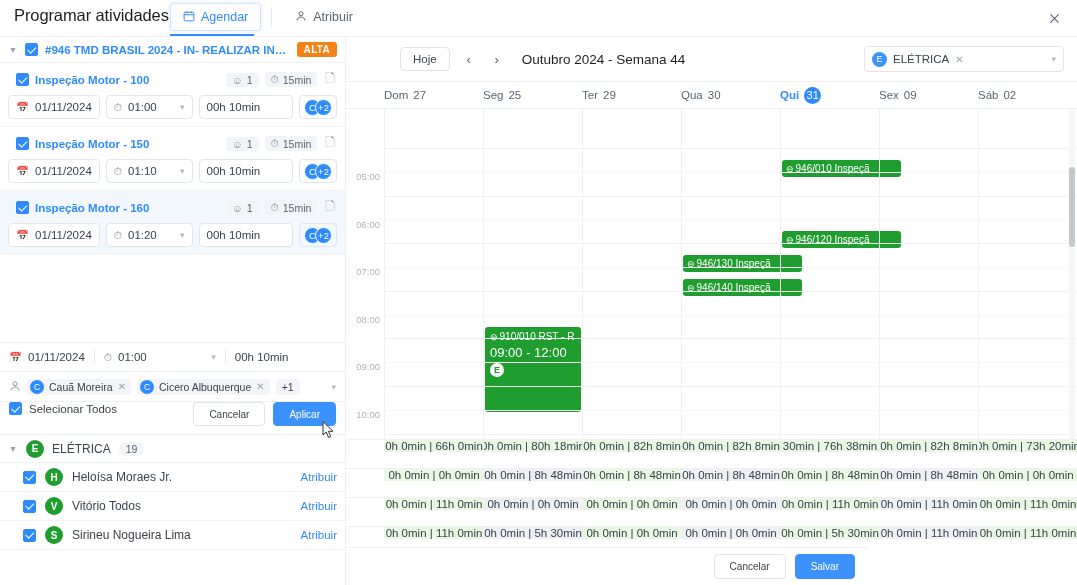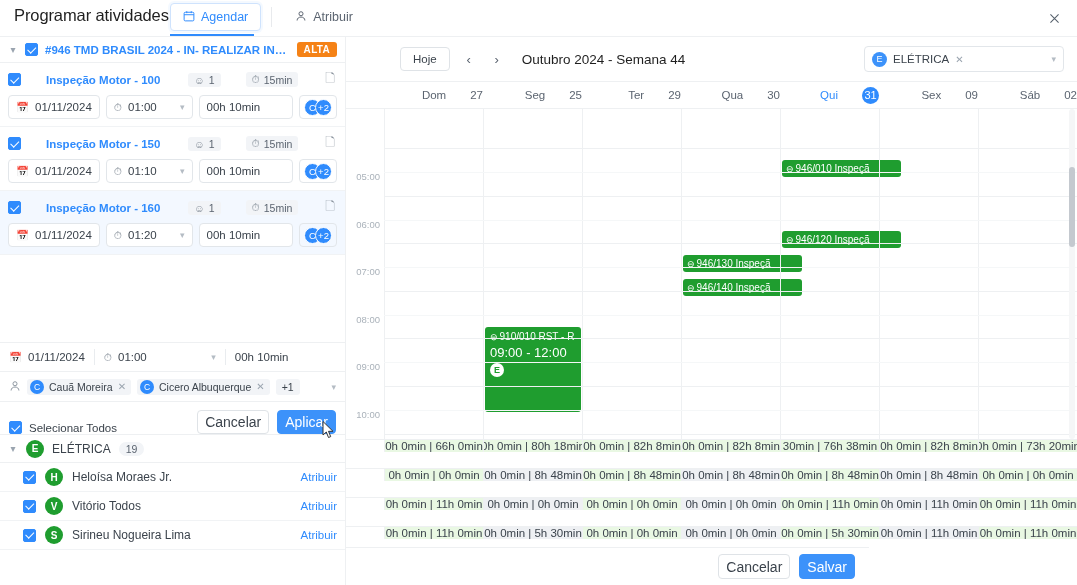--- a/index.html
+++ b/index.html
@@ -38,21 +38,21 @@
   .chk.on{ background:#2f8bfd; border-color:#2f8bfd; }
   .chk.on:after{ content:""; width:3.5px; height:7px; border:solid #fff; border-width:0 1.6px 1.6px 0;
                  transform:rotate(45deg) translate(-.5px,-1px); }
   .grp-title{ font-size:11.5px; color:#2f8bfd; font-weight:bold; white-space:nowrap;
               overflow:hidden; text-overflow:ellipsis; flex:1; }
   .badge-alta{ background:#f58216; color:#fff; font-size:10px; font-weight:bold;
                border-radius:3px; padding:2px 7px; letter-spacing:.3px; }
 
   .task{ border-bottom:1px solid #f1f3f5; }
   .task.sel{ background:#f3f8ff; }
-  .task-row1{ display:flex; align-items:center; gap:25px; padding:6px 8px 2px 8px; }
+  .task-row1{ display:flex; align-items:center; gap:6px; padding:6px 8px 2px 16px; }
   .task-name{ font-size:11.5px; color:#2f8bfd; font-weight:bold; flex:1; }
   .pill{ display:inline-flex; align-items:center; gap:4px; background:#f2f4f7; border-radius:3px;
          padding:1px 6px; font-size:10.5px; color:#5b6470; }
   .ico{ color:#8b949e; font-size:10.5px; }
   .copy-ico{ color:#8b949e; font-size:12px; cursor:pointer; padding:0 2px; }
 
   .task-row2{ display:flex; align-items:center; gap:6px; padding:3px 8px 7px 8px; }
   .fld{ display:flex; align-items:center; gap:6px; height:24px; border:1px solid #e2e6ea;
         border-radius:4px; background:#fff; padding:0 7px; font-size:11.5px; color:#3b434c; }
   .fld.date{ width:95px; }
@@ -72,24 +72,24 @@
   .ed-cell{ display:flex; align-items:center; gap:6px; padding:0 9px; font-size:11.5px; color:#3b434c;
             height:100%; }
   .ed-sep{ width:1px; height:16px; background:#e9ecef; }
   .tagrow{ display:flex; align-items:center; gap:6px; height:30px; padding:0 9px;
            border-bottom:1px solid #eef0f2; }
   .tag{ display:inline-flex; align-items:center; gap:5px; background:#f2f4f7; border-radius:3px;
         padding:1px 5px 1px 3px; font-size:10.5px; color:#3b434c; }
   .tag .av{ width:14px; height:14px; font-size:8.5px; border:none; }
   .tag .x{ color:#9aa4af; font-size:10px; cursor:pointer; }
   .tagplus{ background:#f2f4f7; border-radius:3px; padding:2px 6px; font-size:10.5px; color:#3b434c; }
-  .actions{ display:flex; align-items:flex-end; gap:8px; height:33px; padding:0 9px;
+  .actions{ display:flex; align-items:flex-start; gap:8px; height:33px; padding:0 9px;
             border-bottom:1px solid #eef0f2; }
   .sel-all{ display:flex; align-items:center; gap:7px; font-size:11.5px; color:#3b434c; flex:1; }
-  .btn{ height:24px; padding:0 7px; border-radius:4px; font-size:14px; cursor:pointer;
+  .btn{ height:24px; padding:0 15px; border-radius:4px; font-size:10px; cursor:pointer;
         display:inline-flex; align-items:center; justify-content:center; }
   .btn.ghost{ border:1px solid #dfe3e7; background:#fff; color:#3b434c; }
   .btn.primary{ background:#3c92fa; color:#fff; border:1px solid #3c92fa; }
 
   
   .teamhead{ display:flex; align-items:center; gap:8px; height:28px; padding:0 8px;
              border-bottom:1px solid #eef0f2; }
   .avg{ width:18px; height:18px; border-radius:50%; background:#1f9d2f; color:#fff; font-size:10px;
         display:flex; align-items:center; justify-content:center; flex:none; font-weight:bold;}
   .teamname{ font-size:12px; color:#3b434c; }
@@ -108,23 +108,23 @@
   .nav{ width:18px; height:22px; display:flex; align-items:center; justify-content:center;
         color:#5b6470; font-size:13px; cursor:pointer; }
   .period{ font-size:13.5px; color:#1f1f1f; margin-left:6px; }
   .filtersel{ margin-left:auto; width:200px; height:26px; border:1px solid #e2e6ea; border-radius:4px;
               display:flex; align-items:center; gap:6px; padding:0 7px; background:#fff; cursor:pointer;}
   .fav{ width:15px; height:15px; border-radius:50%; background:#3c92fa; color:#fff; font-size:9px;
         display:flex; align-items:center; justify-content:center; flex:none; }
 
   .dayhdr{ display:flex; height:27px; border-bottom:1px solid #eef0f2; }
   .dh-gut{ width:38px; flex:none; }
-  .dh{ flex:1; display:flex; align-items:center; justify-content:flex-end; gap:24px;
+  .dh{ flex:1; display:flex; align-items:center; justify-content:flex-start; gap:5px;
        font-size:11.5px; color:#5b6470; }
-  .dh.today .dname{ color:#2f8bfd; }
+  .dh.today .dname{ color:#2f8bfd;font-weight:bold; }
   .dnum-today{ background:#2f8bfd; color:#fff; border-radius:50%; width:17px; height:17px;
                display:flex; align-items:center; justify-content:center; font-size:11px; }
 
   .gridwrap{ position:relative; height:330px; overflow:hidden; }
   .grid{ position:absolute; inset:0; display:flex; }
   .gutter{ width:38px; flex:none; position:relative; }
   .tlabel{ position:absolute; right:4px; font-size:9.5px; color:#aab2ba; transform:translateY(-5px); }
   .cols{ flex:1; position:relative; display:flex; }
   .col{ flex:1; border-left:1px solid #eef0f2; position:relative; }
   .hline{ position:absolute; left:0; right:0; height:1px; background:#eef0f2; }

